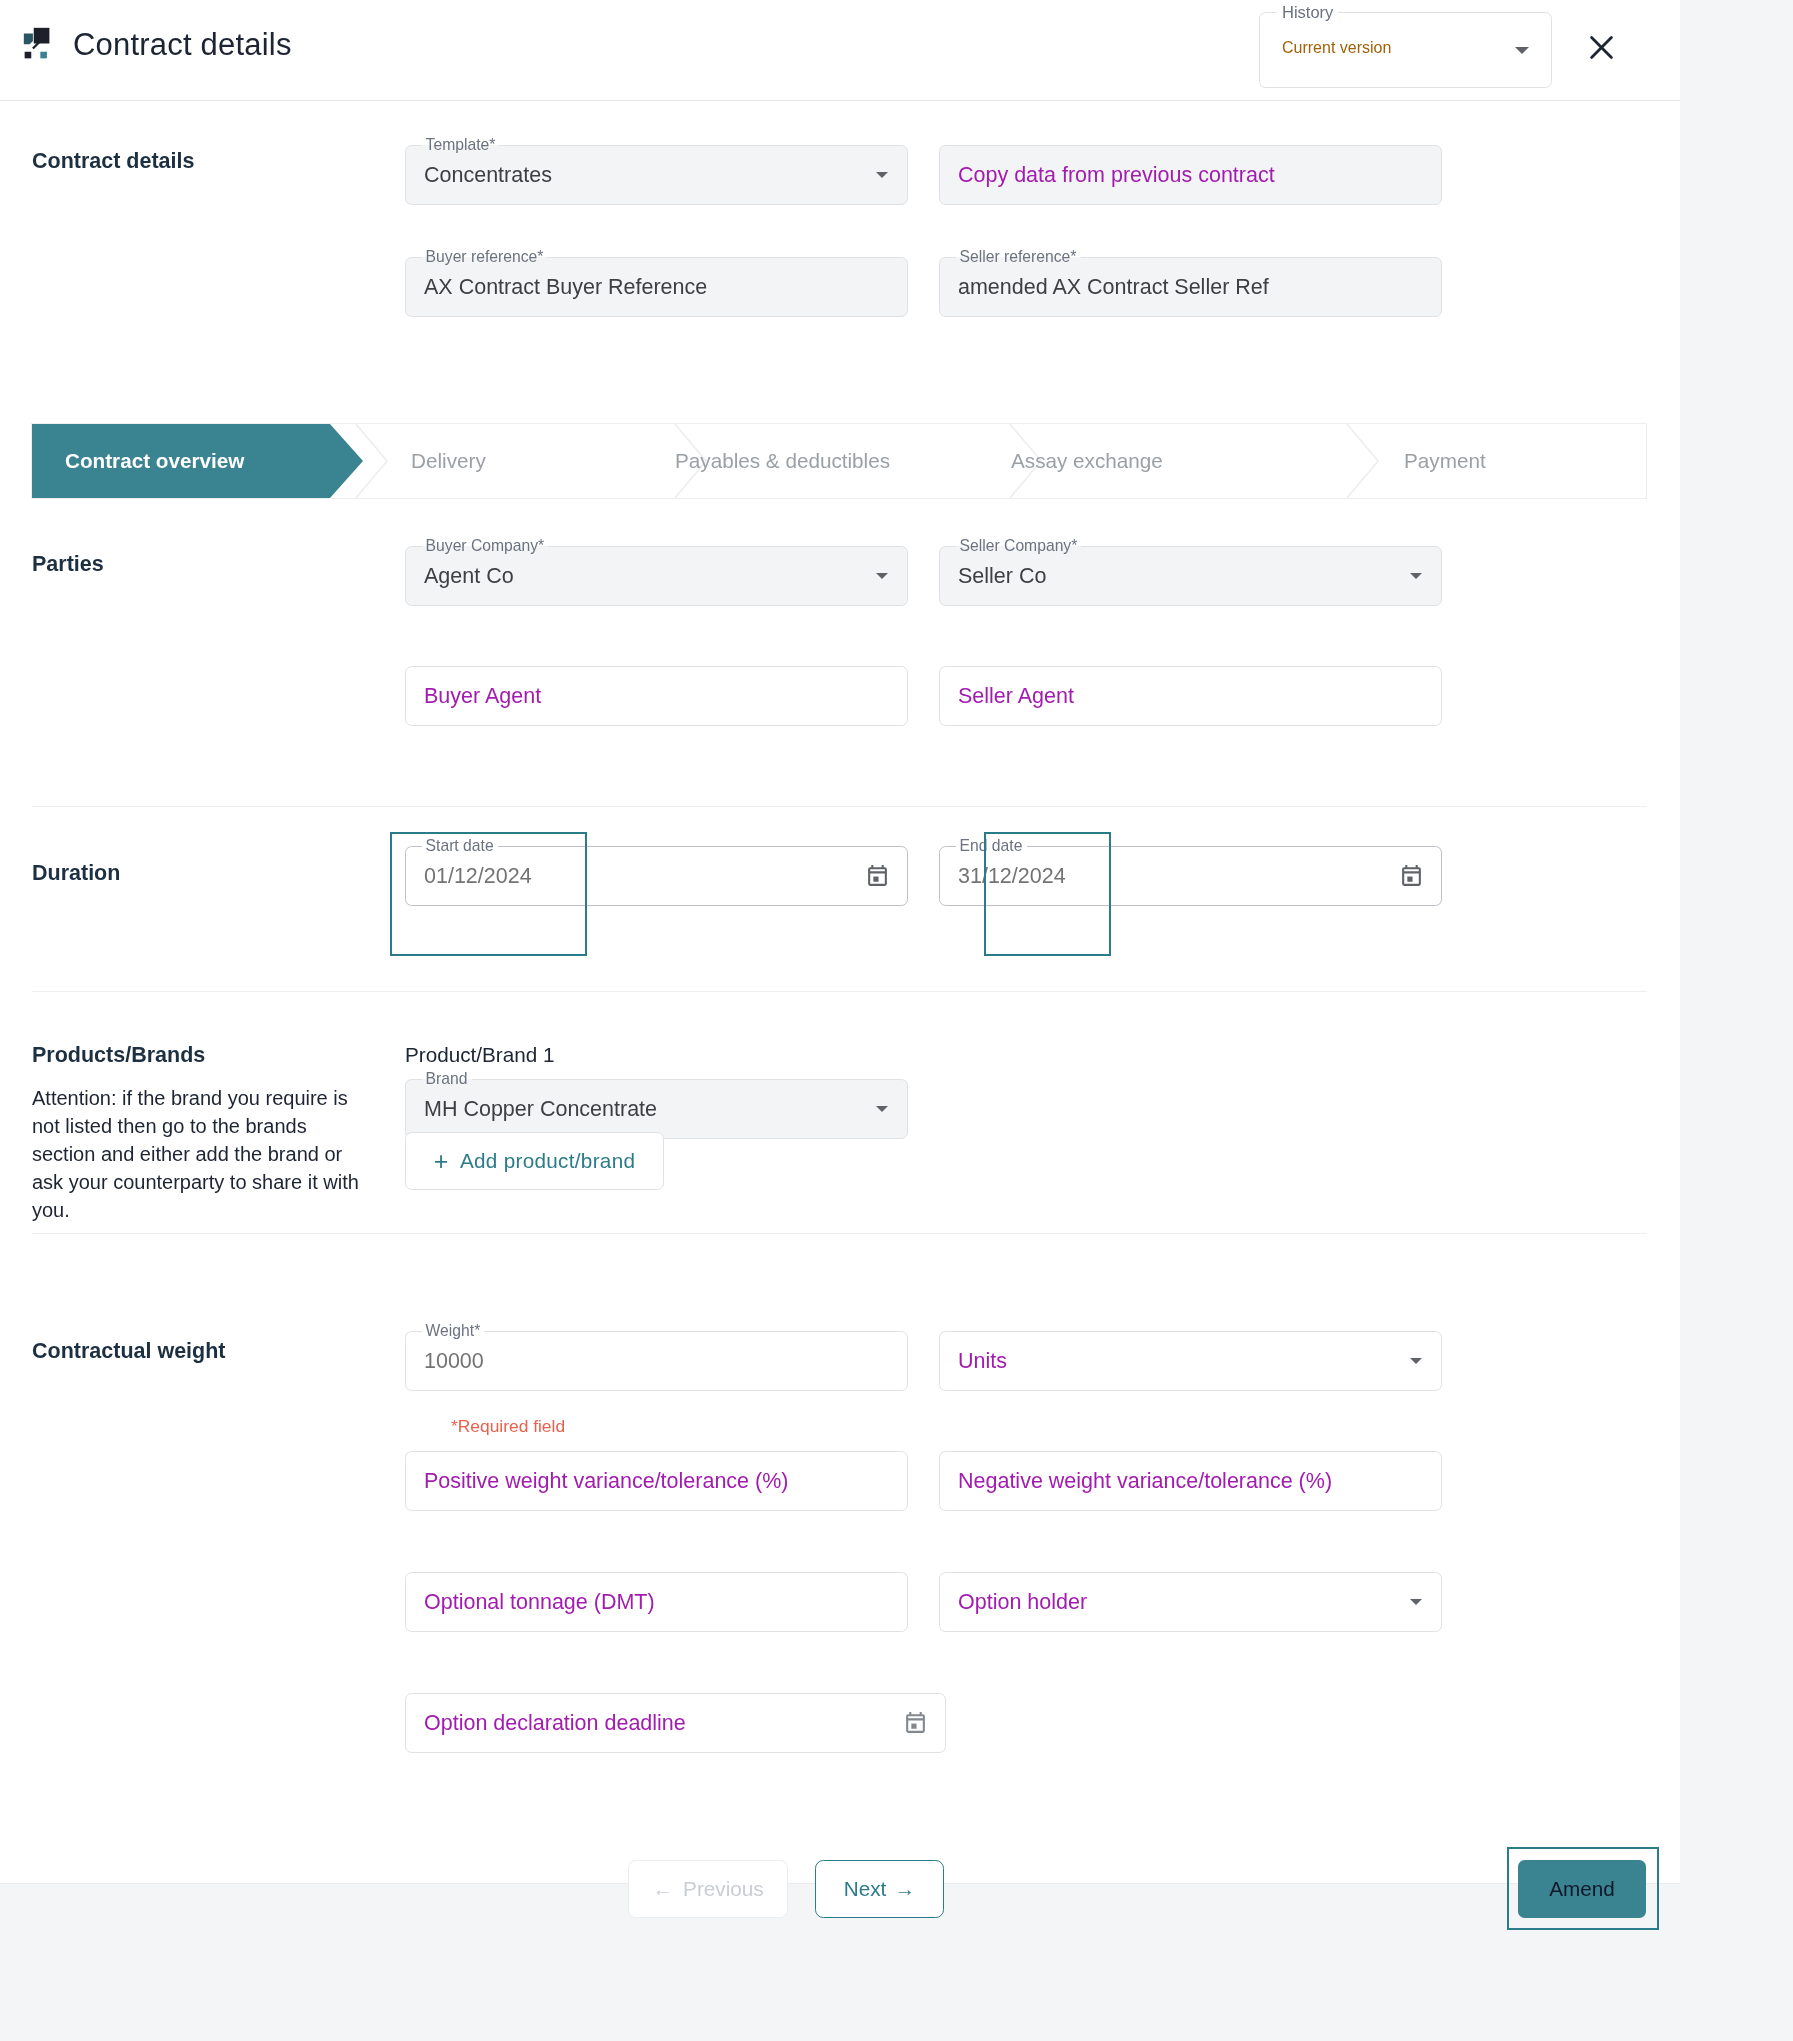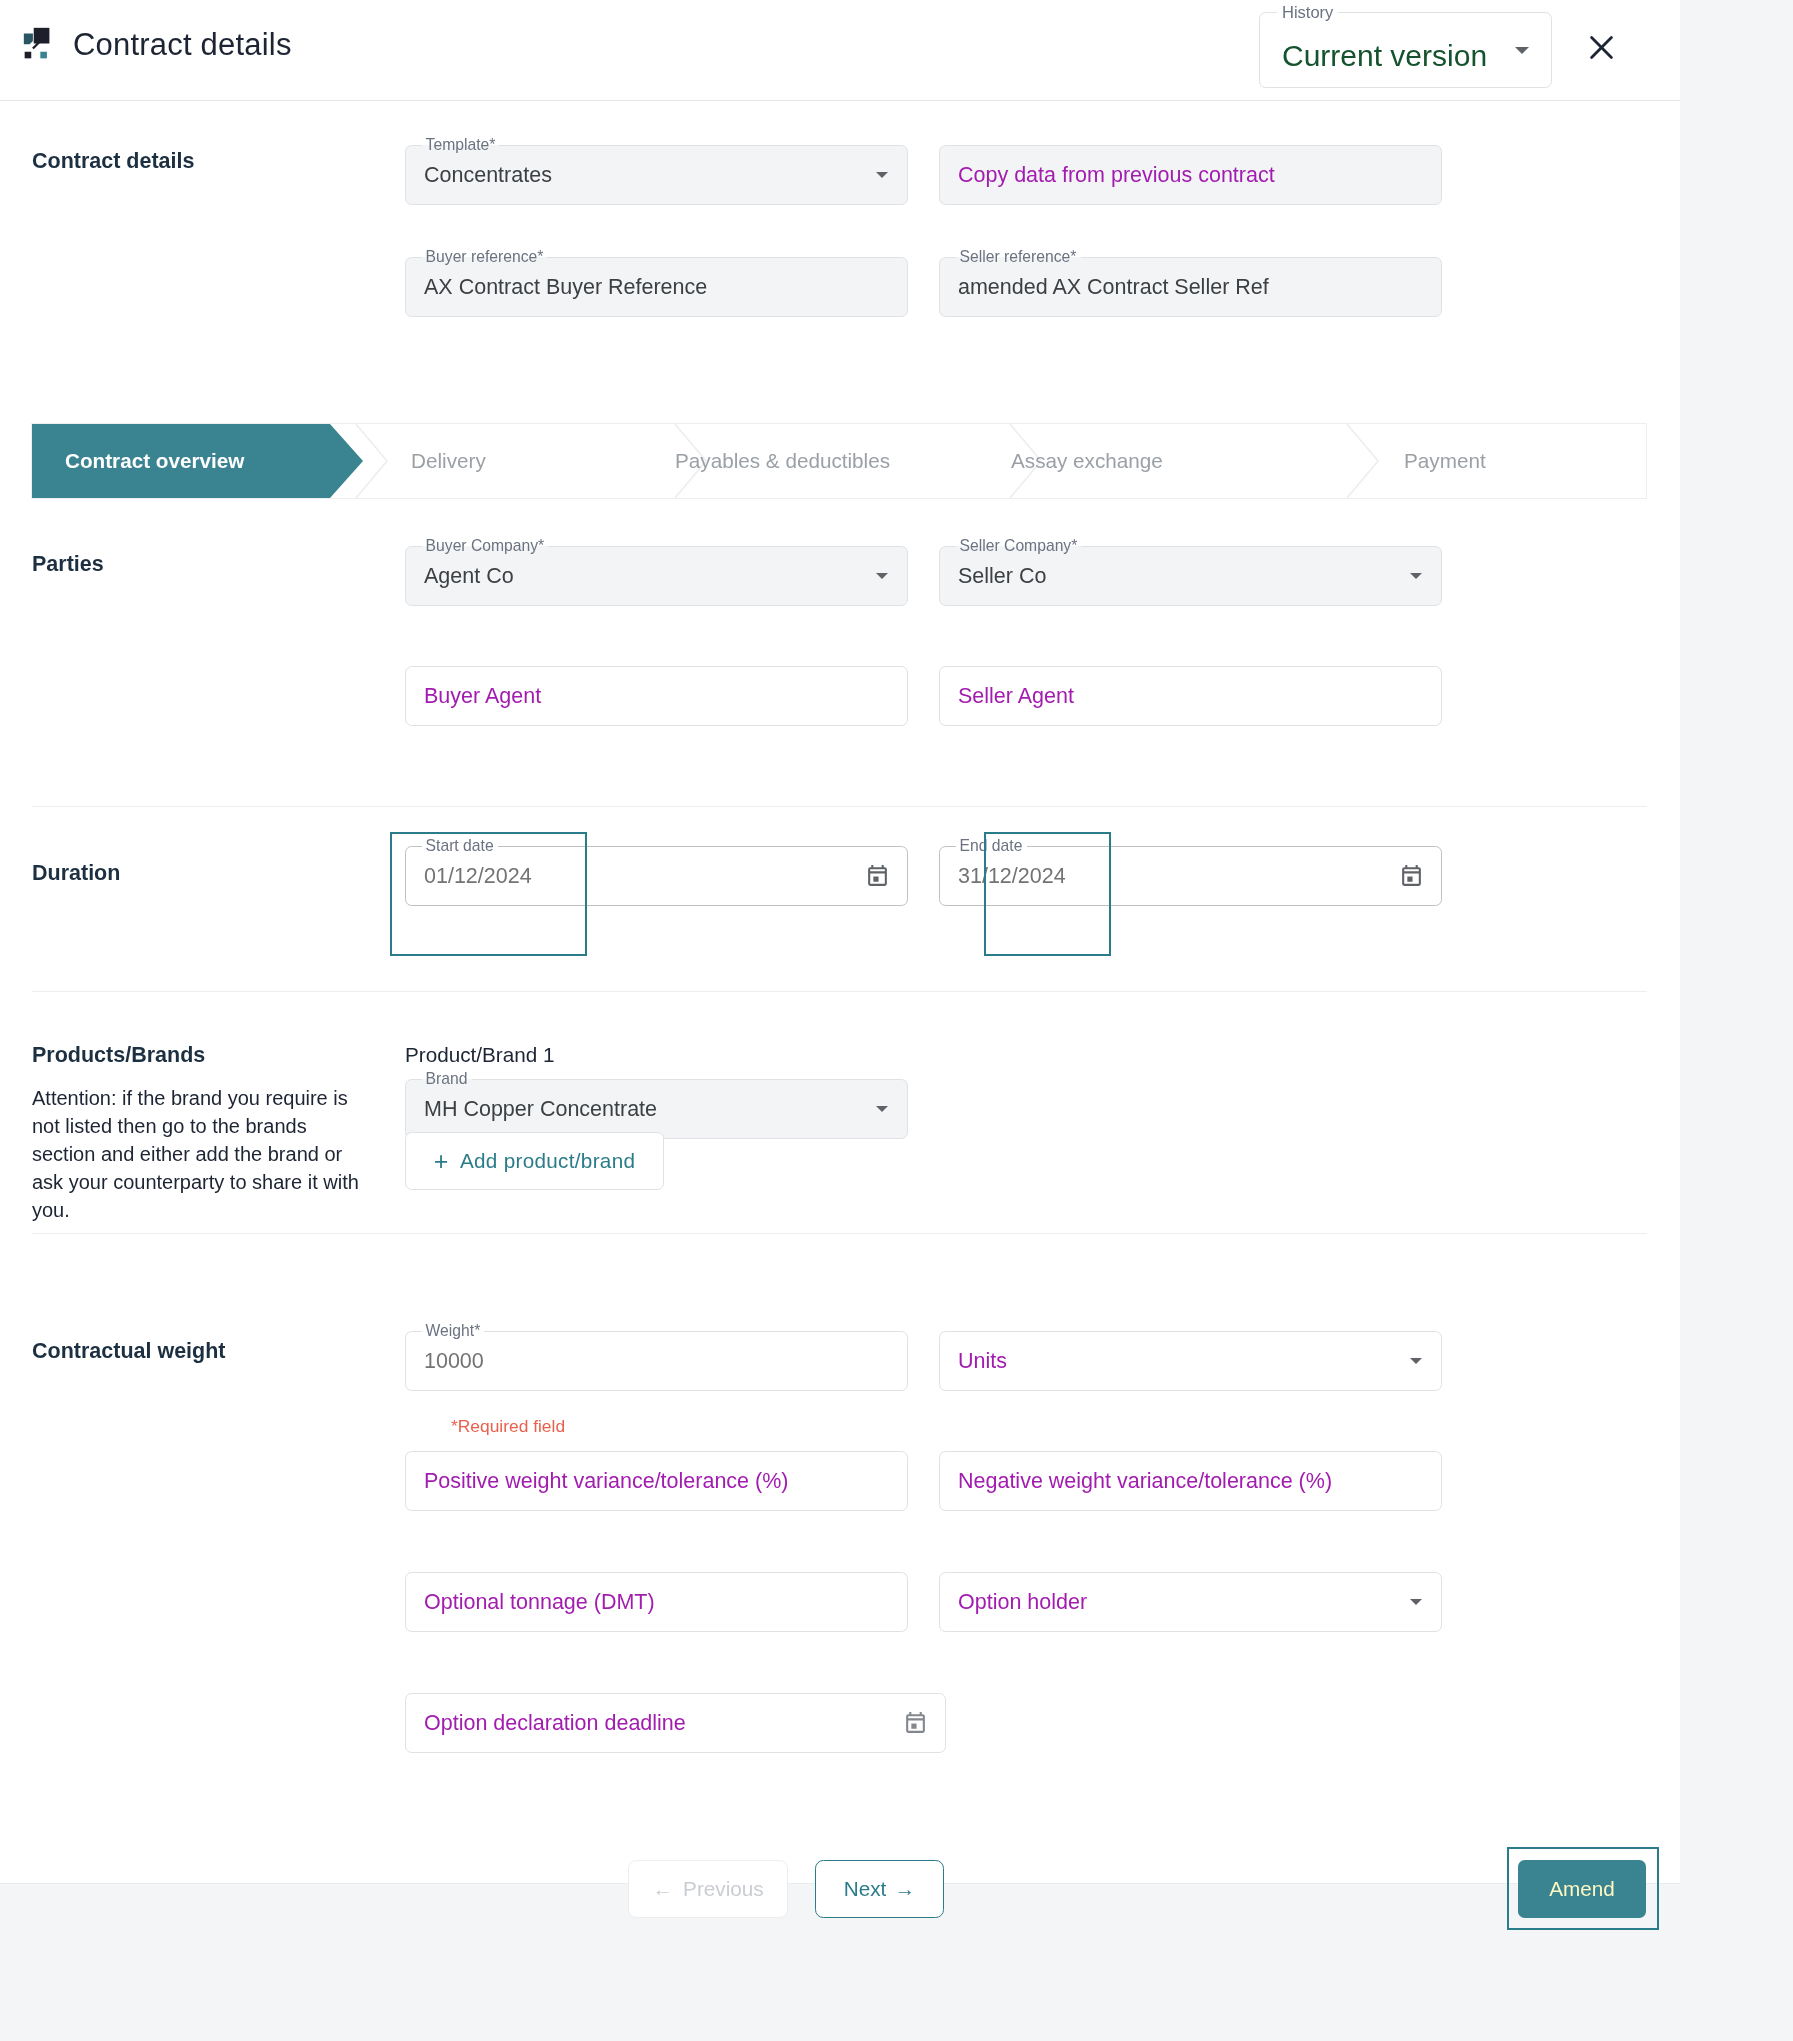--- a/index.html
+++ b/index.html
@@ -54,21 +54,21 @@
     border-radius: 6.6px;
   }
   #history-field .legend {
     position: absolute; left: 18px; top: -9px;
     background: #fff; padding: 0 5px;
     font-size: 16.5px; color: #6b7280;
     line-height: 18px;
   }
   #history-field .value {
     position: absolute; left: 23px; top: 26.5px;
-    font-size: 30px; color: #14532d;
+    font-size: 16px; color: #a16207;
   }
   #history-field .caret {
     position: absolute; right: 23px; top: 35px;
     width: 0; height: 0;
     border-left: 7.4px solid transparent;
     border-right: 7.4px solid transparent;
     border-top: 7.4px solid #5f6368;
   }
   #close-btn {
     position: absolute; left: 1585px; top: 31px;
@@ -233,21 +233,21 @@
     display: flex; align-items: center; justify-content: center; gap: 8.3px;
     font-size: 20.7px; color: #2b7c8a;
     cursor: pointer;
   }
   #amend-btn {
     position: absolute; left: 1518px; top: 1860px;
     width: 128px; height: 58px;
     border-radius: 6.6px;
     background: #3a8391;
     display: flex; align-items: center; justify-content: center;
-    font-size: 20.7px; color: #fef9c3;
+    font-size: 20.7px; color: #0f172a;
     cursor: pointer;
   }
   #amend-annot {
     position: absolute; left: 1507px; top: 1847px;
     width: 152px; height: 83px;
     border: 2.5px solid #2b7c8a;
   }
   .arrow { font-size: 20.7px; line-height: 1; }
 </style>
 </head>

